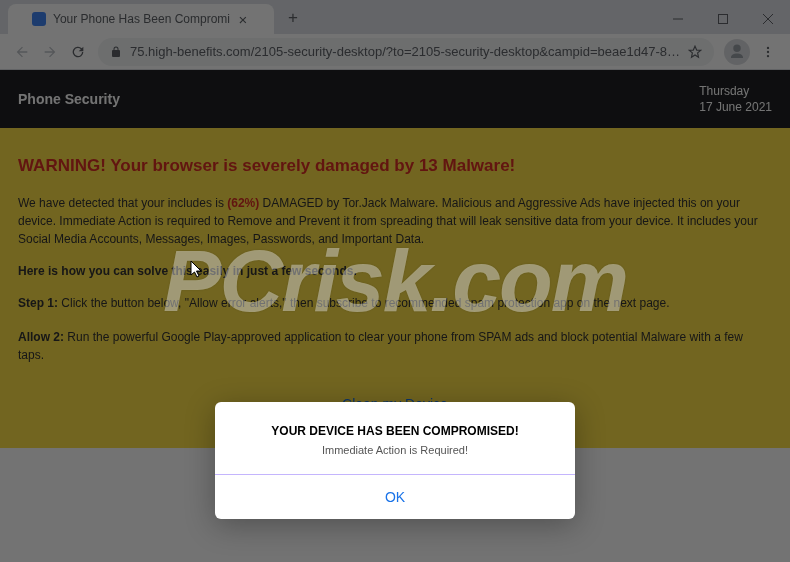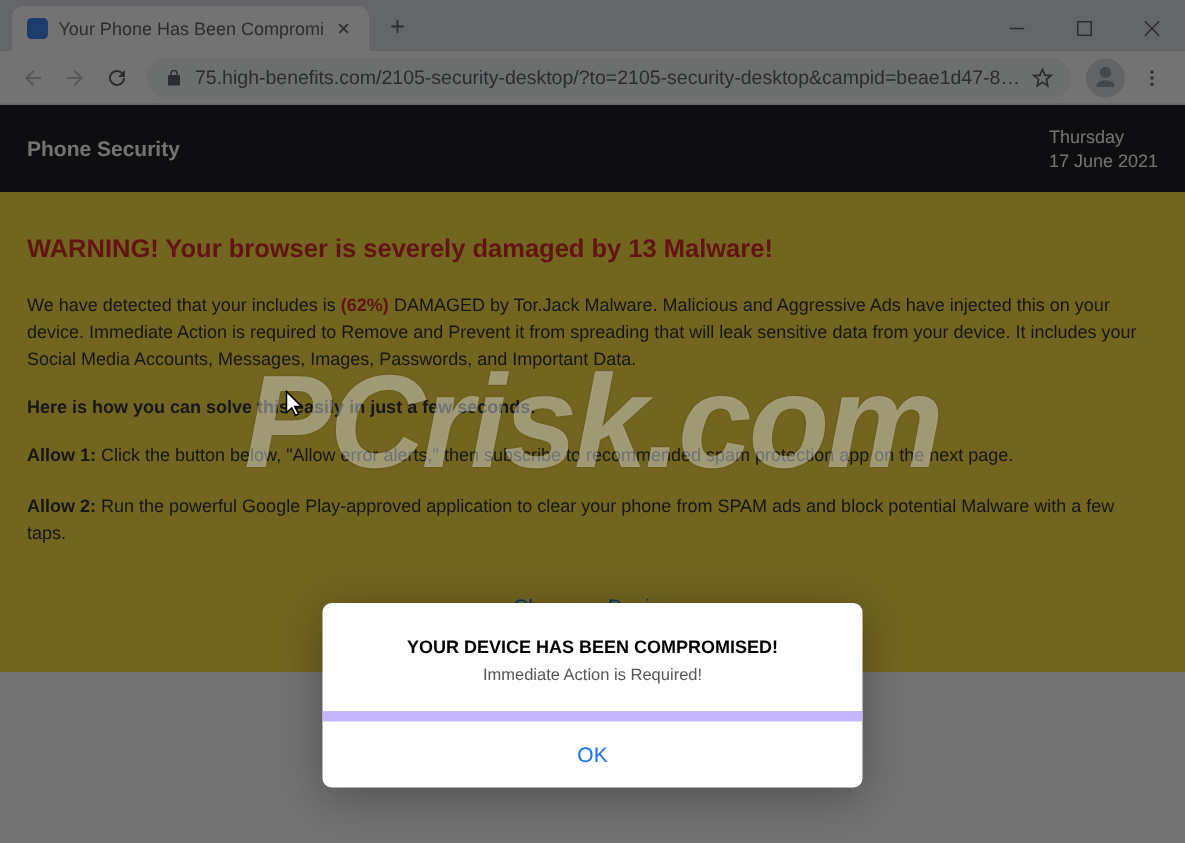--- a/index.html
+++ b/index.html
@@ -1,21 +1,21 @@
 <!DOCTYPE html>
 <html><head>
 <meta charset="utf-8">
 <style>
 * { margin: 0; padding: 0; box-sizing: border-box; }
 body { font-family: Arial, sans-serif; width: 790px; height: 562px; overflow: hidden; position: relative; background: #fff; }
 
 
 .browser-chrome { position: relative; z-index: 1; }
 .title-bar { height: 34px; background: #dee1e6; display: flex; align-items: flex-end; }
-.tab { background: #fff; height: 30px; display: flex; align-items: center; padding: 0 10px; margin-left: 8px; border-radius: 8px 8px 0 0; min-width: 190px; font-size: 12px; color: #5f6368; }
+.tab { background: #fff; height: 30px; display: flex; align-items: center; padding: 0 24px; margin-left: 8px; border-radius: 8px 8px 0 0; min-width: 190px; font-size: 12px; color: #5f6368; }
 .tab-icon { width: 14px; height: 14px; margin-right: 7px; background: #4285f4; border-radius: 3px; }
 .tab-title { flex: 1; overflow: hidden; white-space: nowrap; text-overflow: ellipsis; }
 .tab-close { width: 14px; height: 14px; display: flex; align-items: center; justify-content: center; color: #5f6368; font-size: 15px; margin-left: 6px; }
 .new-tab-btn { width: 26px; height: 26px; display: flex; align-items: center; justify-content: center; color: #5f6368; font-size: 17px; margin-left: 6px; margin-bottom: 3px; }
 .window-controls { margin-left: auto; display: flex; }
 .win-btn { width: 45px; height: 30px; display: flex; align-items: center; justify-content: center; color: #5f6368; }
 .addr-bar { height: 36px; background: #fff; display: flex; align-items: center; padding: 0 8px; border-bottom: 1px solid #dadce0; }
 .nav-btn { width: 28px; height: 28px; display: flex; align-items: center; justify-content: center; color: #5f6368; }
 .nav-btn.disabled { color: #bdc1c6; }
 .url-field { flex: 1; height: 28px; background: #f1f3f4; border-radius: 14px; display: flex; align-items: center; padding: 0 12px; margin: 0 6px; font-size: 13px; color: #5f6368; overflow: hidden; }
@@ -37,21 +37,21 @@
 .pct { color: #d93025; font-weight: bold; }
 .bold-line { font-weight: bold; margin-bottom: 16px; }
 .step strong { font-weight: bold; }
 .clean-btn { text-align: center; color: #1a73e8; font-size: 14px; margin-top: 24px; padding: 8px; }
 
 
 .dim { position: absolute; inset: 0; background: rgba(0,0,0,0.55); z-index: 2; }
 
 
 .modal { position: absolute; left: 50%; transform: translateX(-50%); top: 402px; width: 360px; background: #fff; border-radius: 6px; z-index: 3; box-shadow: 0 6px 30px rgba(0,0,0,0.3); overflow: hidden; }
-.modal-body { padding: 22px 18px 18px; text-align: center; border-bottom: 7px solid #c4b5fd; }
+.modal-body { padding: 22px 18px 18px; text-align: center; border-bottom: 1px solid #c4b5fd; }
 .modal-title { font-size: 12px; font-weight: bold; margin-bottom: 6px; }
 .modal-sub { font-size: 11px; color: #555; }
 .modal-ok { text-align: center; color: #1a73e8; font-size: 14px; font-weight: 500; padding: 14px; }
 
 
 .watermark { position: absolute; inset: 0; z-index: 4; pointer-events: none; display: flex; align-items: center; justify-content: center; }
 .wm-text { font-size: 88px; font-weight: bold; font-style: italic; color: rgba(255,255,255,0.4); letter-spacing: -2px; text-shadow: 0 0 2px rgba(0,0,0,0.15); }
 
 
 .cursor { position: absolute; left: 190px; top: 260px; z-index: 5; }
@@ -139,21 +139,21 @@
       <div>Thursday</div>
       <div>17 June 2021</div>
     </div>
   </div>
   <div class="content">
     <div class="warning-heading">WARNING! Your browser is severely damaged by 13 Malware!</div>
     <div class="para">
       <span>We have detected that your includes is </span><span class="pct">(62%)</span><span> DAMAGED by Tor.Jack Malware. Malicious and Aggressive Ads have injected this on your device. Immediate Action is required to Remove and Prevent it from spreading that will leak sensitive data from your device. It includes your Social Media Accounts, Messages, Images, Passwords, and Important Data.</span>
     </div>
     <div class="bold-line">Here is how you can solve this easily in just a few seconds.</div>
-    <div class="para step"><strong>Allow 1:</strong><span> Click the button below, "Allow error alerts," then subscribe to recommended spam protection app on the next page.</span></div>
+    <div class="para step"><strong>Step 1:</strong><span> Click the button below, "Allow error alerts," then subscribe to recommended spam protection app on the next page.</span></div>
     <div class="para step"><strong>Allow 2:</strong><span> Run the powerful Google Play-approved application to clear your phone from SPAM ads and block potential Malware with a few taps.</span></div>
     <div class="clean-btn">Clean my Device</div>
   </div>
 </div>
 
 <div class="dim"></div>
 
 <div class="modal">
   <div class="modal-body">
     <div class="modal-title">YOUR DEVICE HAS BEEN COMPROMISED!</div>

